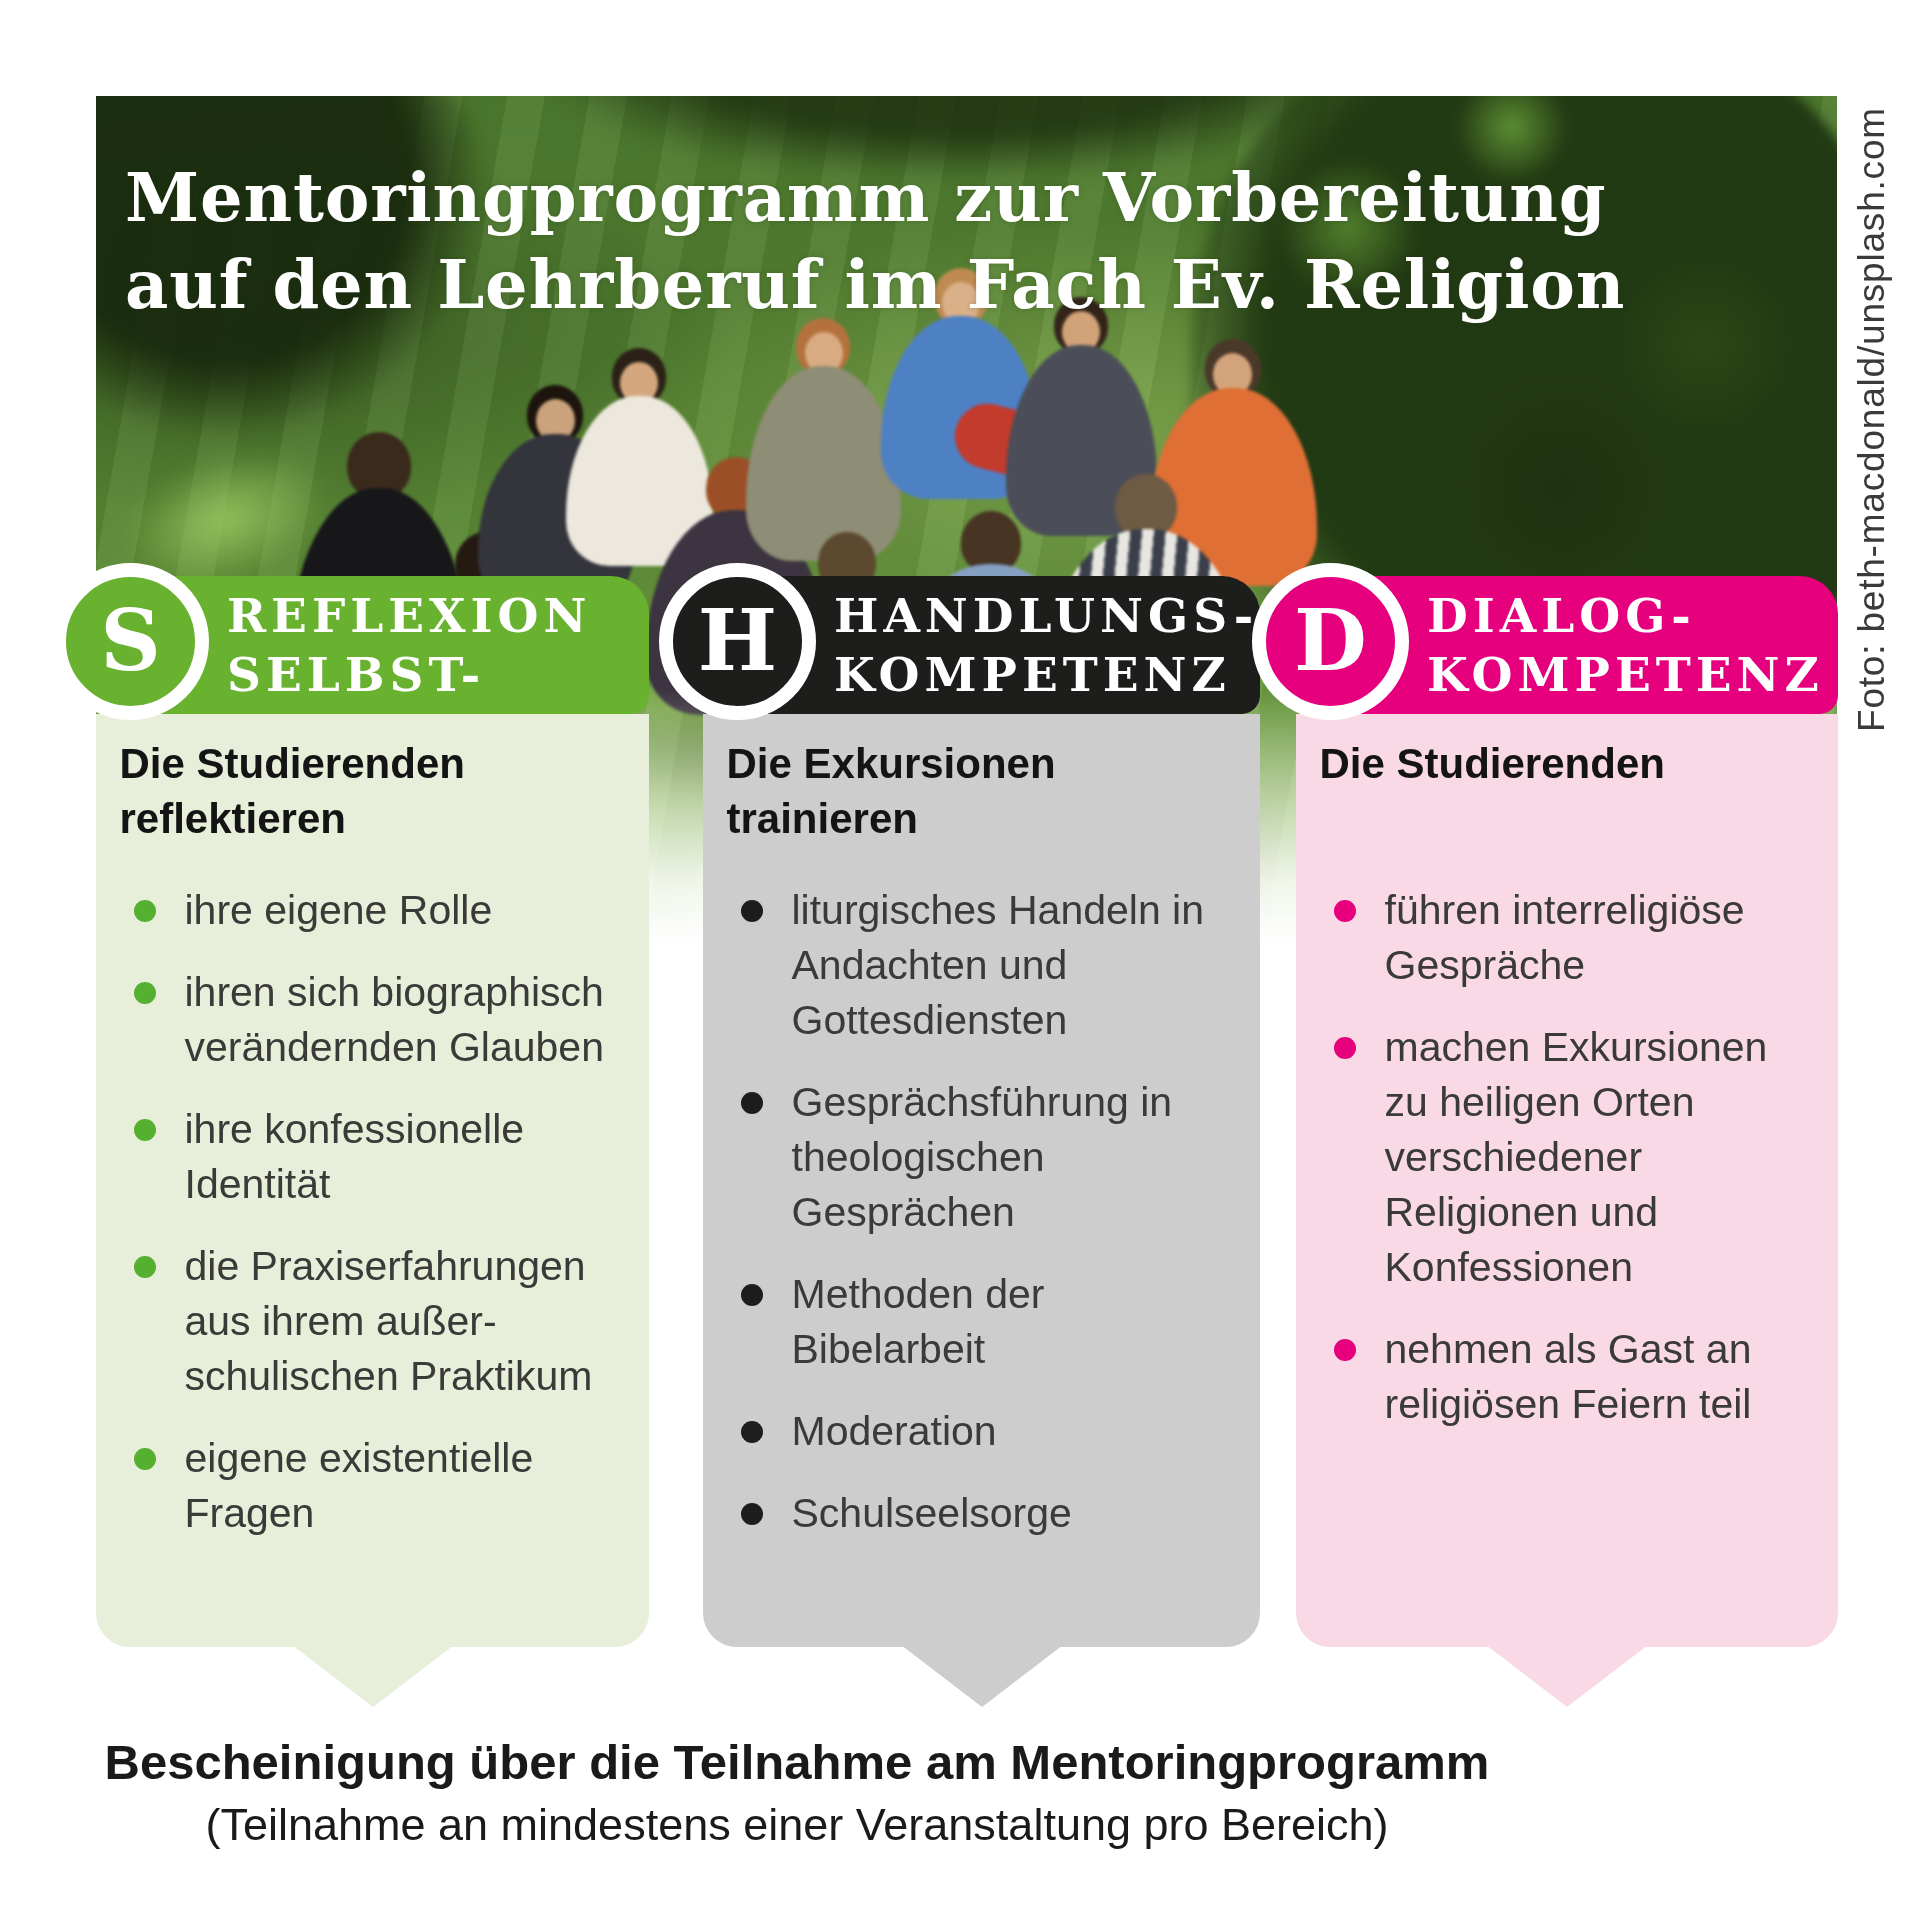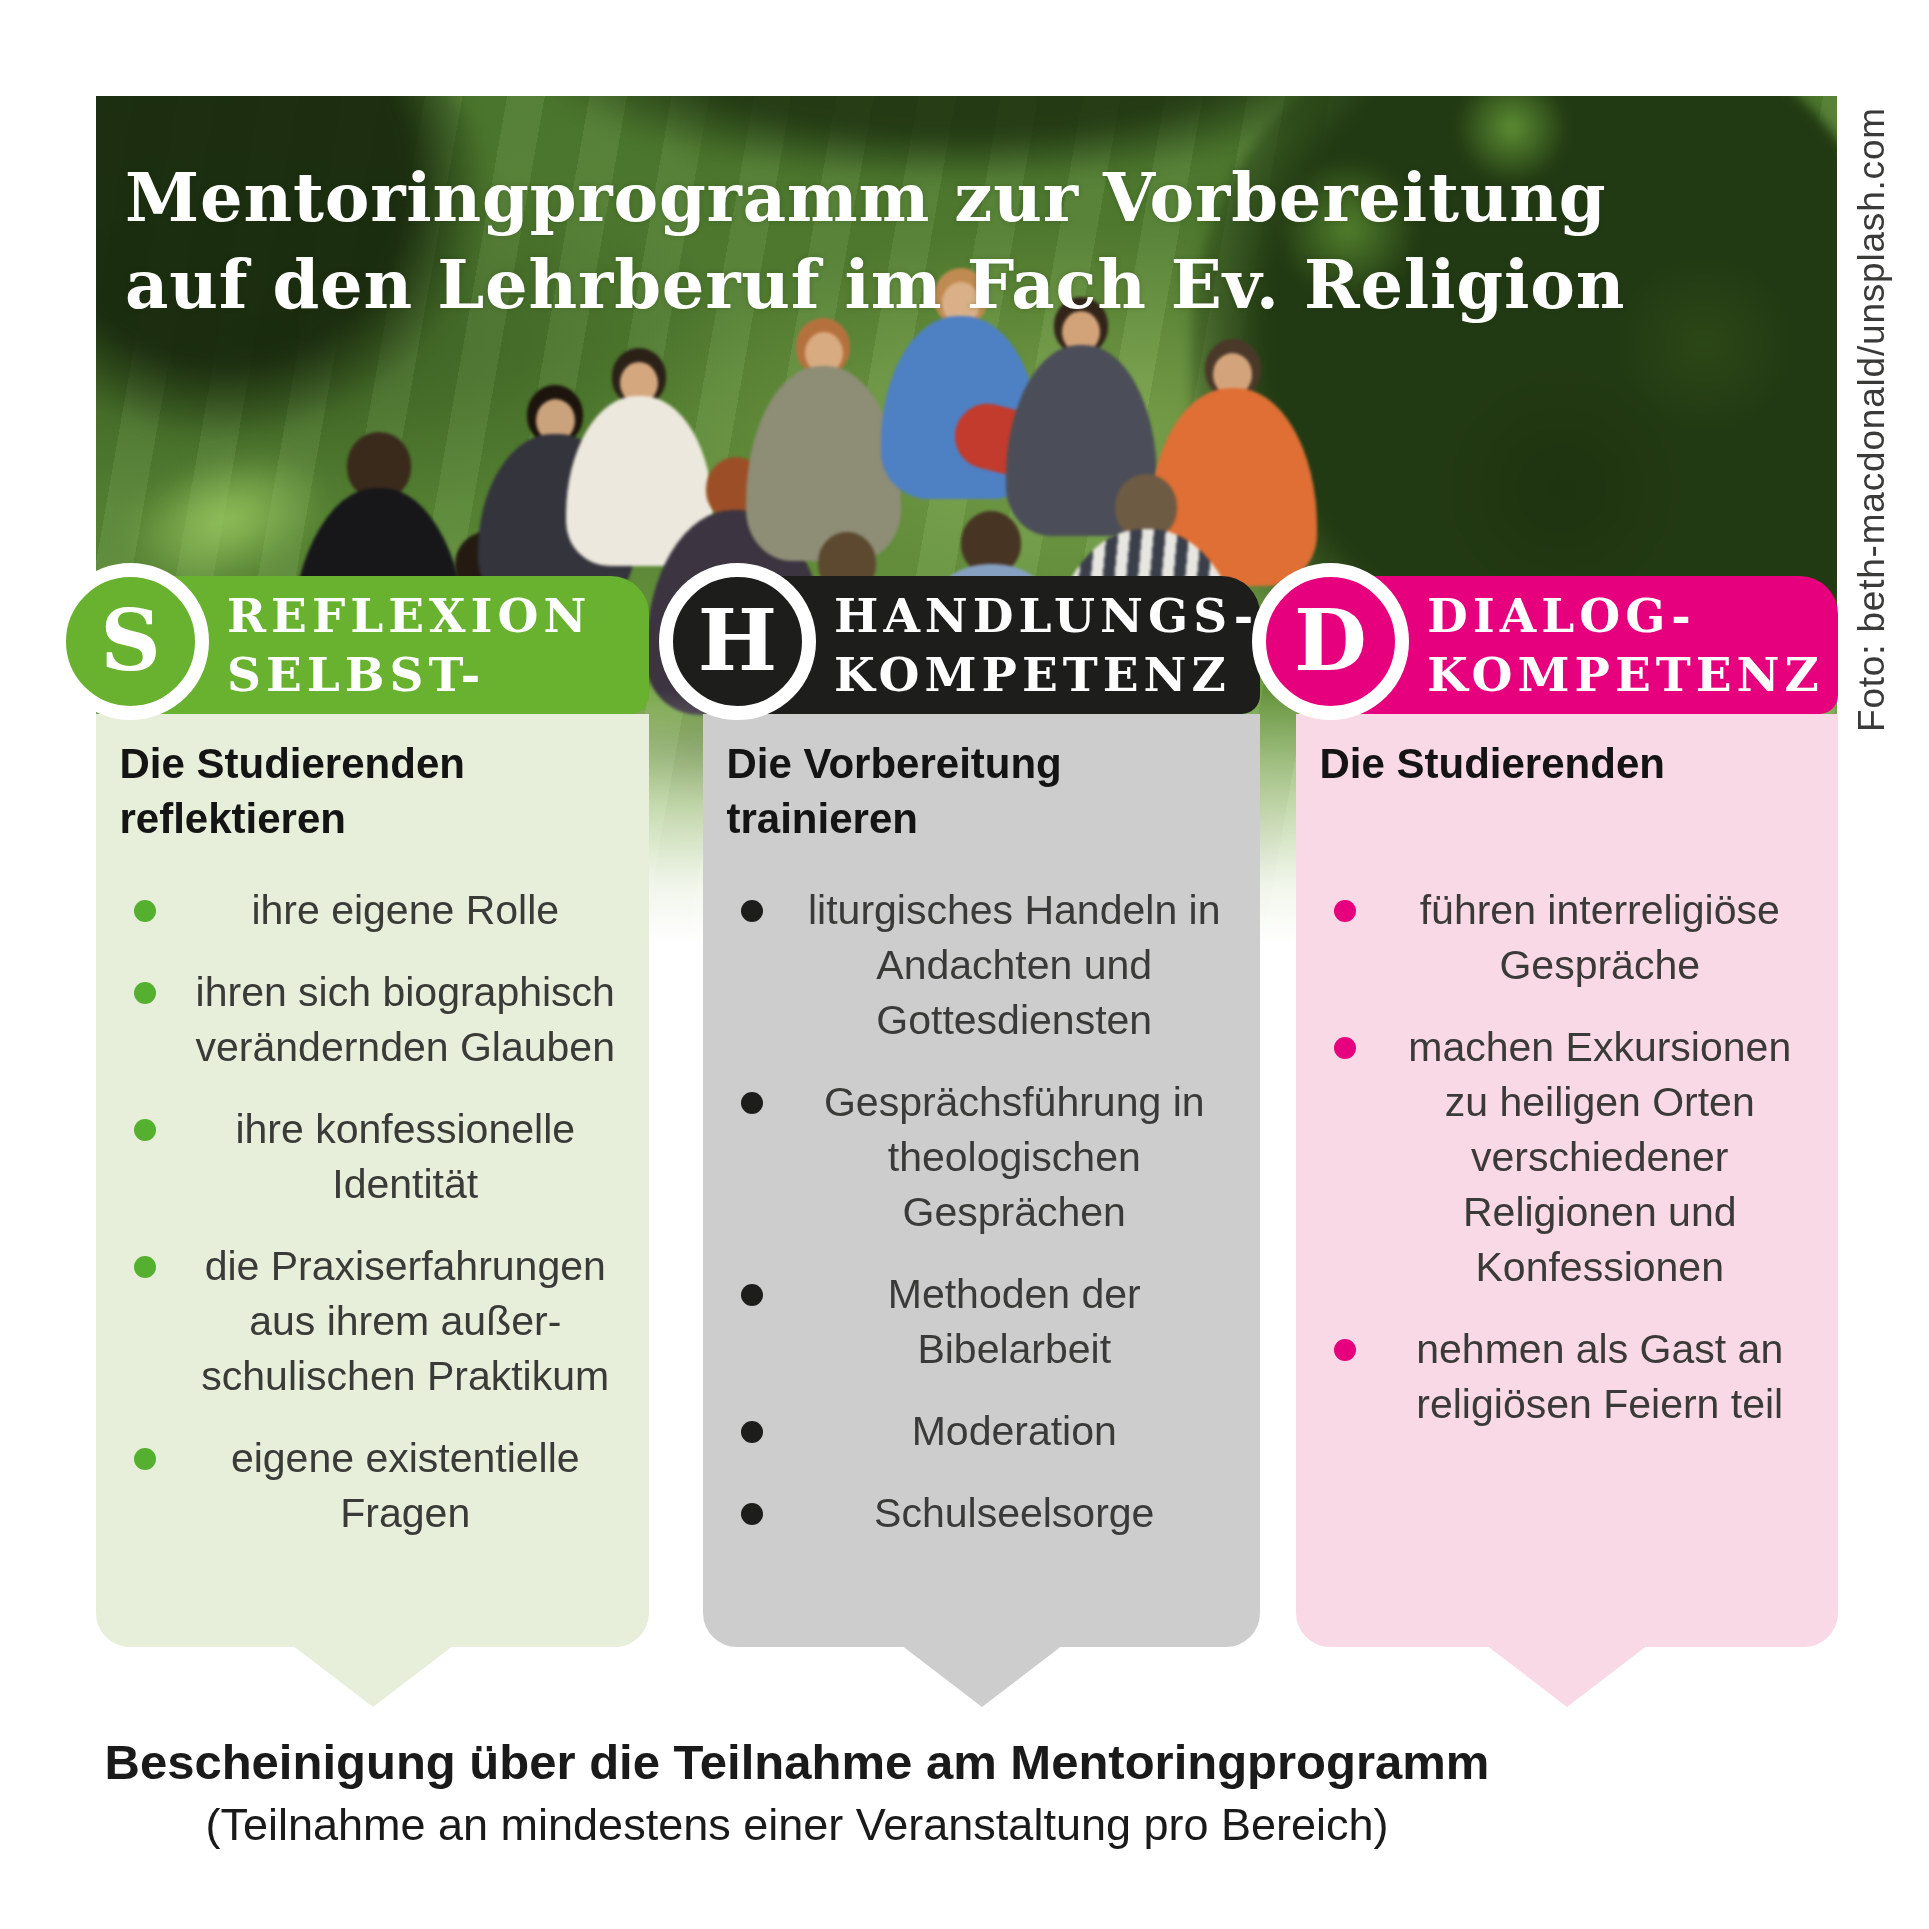--- a/index.html
+++ b/index.html
@@ -62,21 +62,21 @@
   .badge{position:absolute;left:-44px;top:-13.4px;width:129px;height:129px;border-radius:50%;
     background:var(--accent);border:14.3px solid #fff;box-sizing:content-box;
     display:flex;align-items:center;justify-content:center;z-index:2;}
   .badge span{font-family:"DejaVu Serif", serif;font-weight:bold;font-size:84px;color:#fff;line-height:1;}
   .panel{position:absolute;left:0;top:138px;width:100%;height:933px;background:var(--body);
     border-radius:0 0 34px 34px;box-sizing:border-box;padding:22px 15px 0 23.5px;}
   .panel .tail{position:absolute;top:100%;left:50%;transform:translateX(-50%);margin-top:-1.7px;
     width:0;height:0;border-left:81px solid transparent;border-right:81px solid transparent;
     border-top:62px solid var(--body);}
   .lead{font-weight:bold;font-size:42px;line-height:55px;color:#141414;min-height:111px;margin:0 0 36px 0;}
-  .col ul{list-style:none;margin:8px;padding:0;text-align:center;}
+  .col ul{list-style:none;margin:8px;padding:0;}
   .col li{position:relative;padding-left:57px;margin-bottom:27px;
     font-size:41px;line-height:55px;color:#3a3a38;}
   .dot{position:absolute;left:6.7px;top:17px;width:22px;height:22px;border-radius:50%;background:var(--bullet);}
 
   
   .footer{position:absolute;left:0;top:1730px;width:1594px;text-align:center;color:#1a1a1a;z-index:5;}
   .f1{font-size:49px;font-weight:bold;line-height:65px;}
   .f2{font-size:45px;line-height:60px;}
 </style>
 </head>
@@ -179,21 +179,21 @@
       </section>
       <section class="col" style="left: 703px; width: 557px; --accent: #1d1d1b; --body: #cdcdcd; --bullet: #1d1d1b;">
         <div class="bar">
           <div>HANDLUNGS-</div>
           <div>KOMPETENZ</div>
         </div>
         <div class="badge">
           <span>H</span>
         </div>
         <div class="panel">
-          <p class="lead">Die Vorbereitung trainieren</p>
+          <p class="lead">Die Exkursionen trainieren</p>
           <ul>
             <li><span class="dot"></span><span>liturgisches Handeln in Andachten und Gottesdiensten</span></li>
             <li><span class="dot"></span><span>Gesprächsführung in theologischen Gesprächen</span></li>
             <li><span class="dot"></span><span>Methoden der Bibelarbeit</span></li>
             <li><span class="dot"></span><span>Moderation</span></li>
             <li><span class="dot"></span><span>Schulseelsorge</span></li>
           </ul>
           <div class="tail"></div>
         </div>
       </section>

